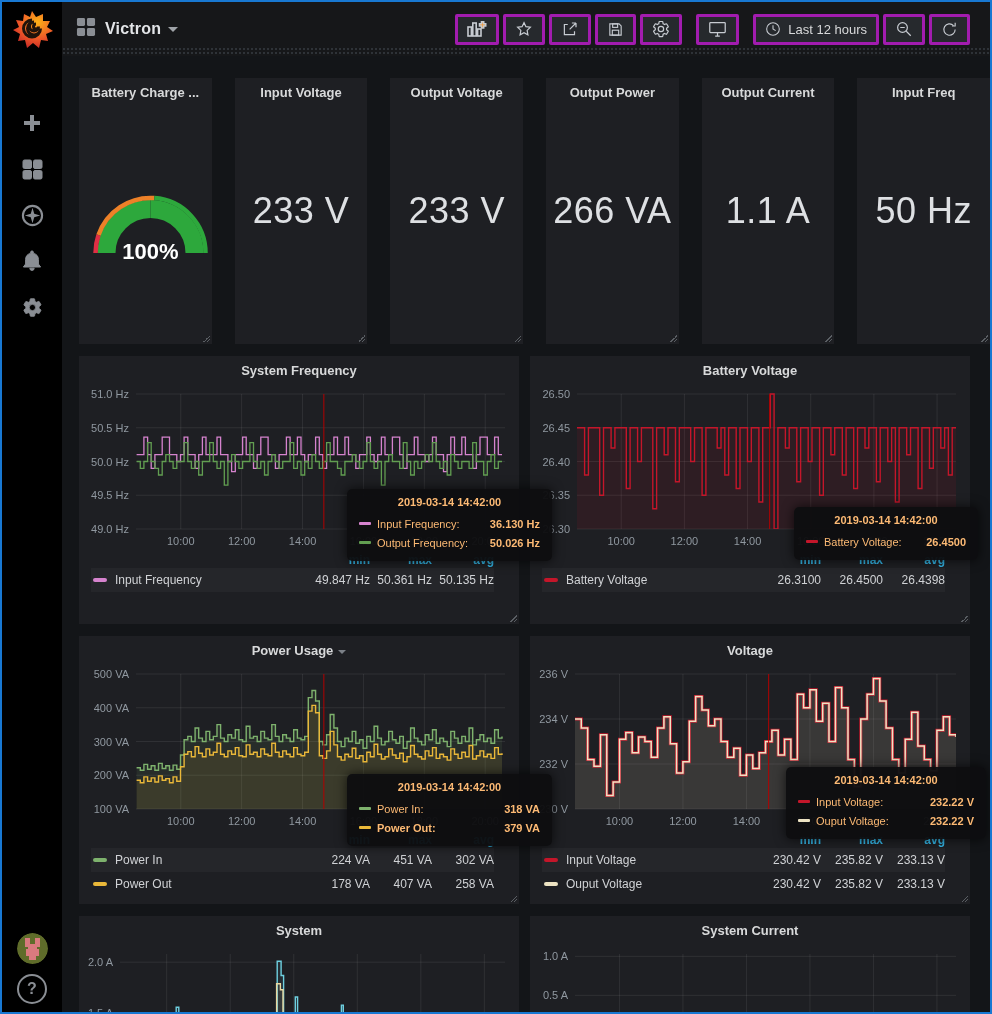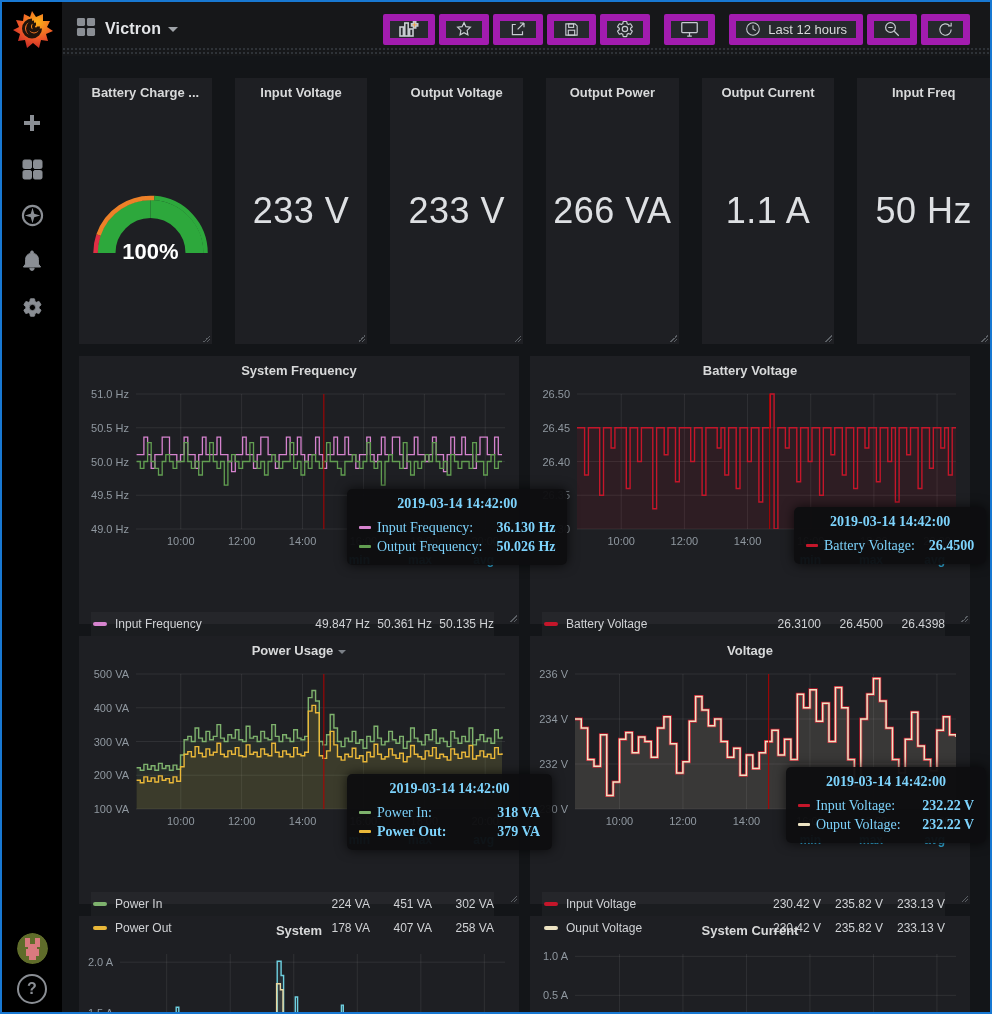--- a/index.html
+++ b/index.html
@@ -18,21 +18,21 @@
   
   .navbar { position:absolute; left:60px; top:0; right:0; height:54px; background:#161719;
             display:flex; align-items:center; padding:0 20px 0 14px; z-index:10; }
   .navbar::after { content:''; position:absolute; left:0; right:0; bottom:0; height:9px;
             background-image:radial-gradient(circle,#2e3237 0.8px, transparent 1px); background-size:4px 4px; }
   .nav-left { display:flex; align-items:center; gap:9px; }
   .grid-ic svg { fill:#8a8e94; }
   .dash-title { color:#e3e5e8; font-size:16px; font-weight:700; letter-spacing:.2px; cursor:pointer; display:flex; align-items:center; gap:7px;}
   .caret { width:0;height:0;border-left:5px solid transparent;border-right:5px solid transparent;border-top:5px solid #9fa3a8; display:inline-block;}
   .nav-right { margin-left:auto; display:flex; align-items:center; }
-  .tbtn { height:31px; min-width:38px; background:#26292d; border:7px solid #a21caf; border-radius:2px;
+  .tbtn { height:31px; min-width:38px; background:#26292d; border:3px solid #a21caf; border-radius:2px;
           display:flex; align-items:center; justify-content:center; margin-left:4px; cursor:pointer; color:#c7cbd1; padding:0 9px;}
   .tbtn svg { stroke:#c7cbd1; fill:none; stroke-width:1.6; }
   .tbtn.gap { margin-left:14px; }
   .time-label { font-size:13px; color:#d8d9da; margin-left:7px; white-space:nowrap; }
 
   
   .dash { position:absolute; left:60px; top:54px; right:0; bottom:0; background:#131518; padding:22px 0 0 17px; }
   .row { display:flex; margin-bottom:12px; }
   .row1 { gap:23px; } .row2,.row3,.row4 { gap:11px; }
   .panel { position:relative; background:#1e1f23; }
@@ -46,28 +46,28 @@
   .rsz { position:absolute; right:2px; bottom:2px; width:7px; height:7px; cursor:nwse-resize;
          background:linear-gradient(135deg, transparent 0 50%, #5a5e63 50% 58%, transparent 58% 72%, #5a5e63 72% 80%, transparent 80%); }
   .chart-svg { position:absolute; left:0; top:0; }
 
   
   .legend { position:absolute; left:12px; right:25px; top:197px; font-size:12px; color:#d0d2d5; z-index:2;}
   .lhead { display:flex; height:15px; line-height:15px; }
   .lhead span { width:62px; text-align:right; color:#33b5e5; font-weight:700; }
   .lhead .sp { flex:1; width:auto; }
   .lrow { display:flex; align-items:center; height:24px; padding-left:2px; }
-  .lrow.odd { background:rgba(255,255,255,0.035);margin-top:44px; }
+  .lrow.odd { background:rgba(255,255,255,0.035); }
   .lmark { width:14px; height:4px; border-radius:2px; margin-right:8px; flex:none; cursor:pointer;}
   .llabel { flex:1; cursor:pointer; }
   .lval { width:62px; text-align:right; }
 
   
   .gtooltip { position:absolute; z-index:6; background:rgba(14,14,16,0.96); border-radius:5px;
-              box-shadow:0 0 12px rgba(0,0,0,0.7); padding:7px 12px 9px; font-size:14px; color:#7dd3fc; pointer-events:none;font-family:Liberation Serif, serif;}
+              box-shadow:0 0 12px rgba(0,0,0,0.7); padding:7px 12px 9px; font-size:11px; color:#fdba74; pointer-events:none;}
   .tdate { text-align:center; font-weight:700; margin-bottom:6px; white-space:nowrap;}
   .trow { display:flex; align-items:center; height:19px; white-space:nowrap;}
   .tmark { width:12px; height:3px; border-radius:1px; margin-right:6px; flex:none;}
   .tval { margin-left:auto; font-weight:700; padding-left:14px;}
   .trow.bold .tlabel { font-weight:700; }
 
   .avatar { width:31px; height:31px; border-radius:50%; overflow:hidden; cursor:pointer;}
   .help-btn { width:30px; height:30px; border-radius:50%; border:2px solid #8a8e94; color:#8a8e94;
               display:flex; align-items:center; justify-content:center; font-size:16px; font-weight:700; cursor:pointer;}
 </style>

